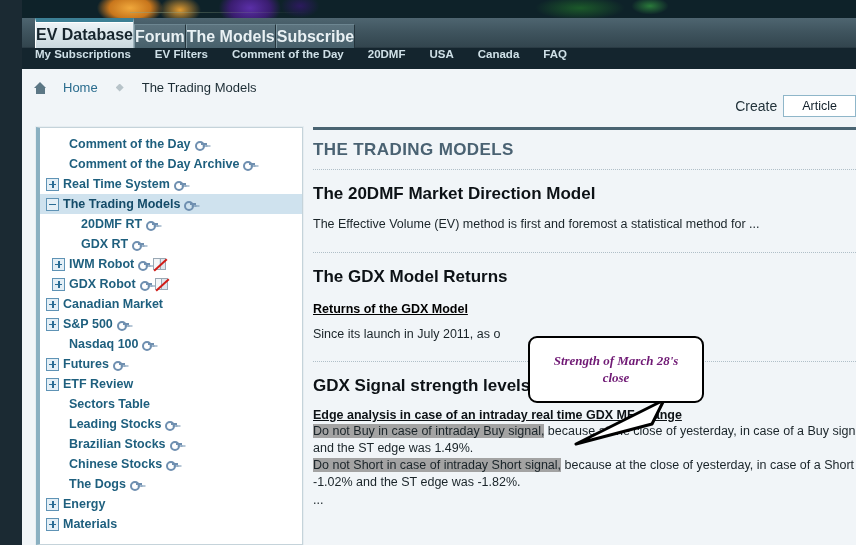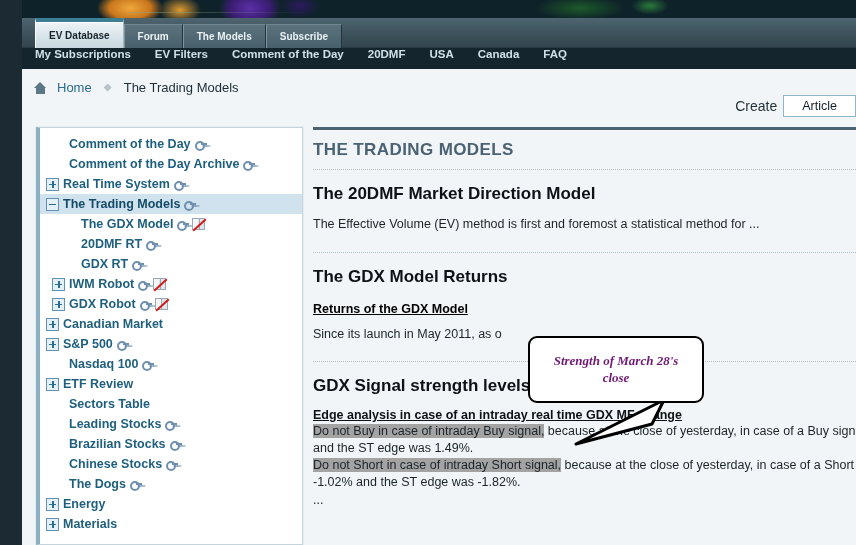--- a/index.html
+++ b/index.html
@@ -62,23 +62,23 @@
     border-bottom: 1px solid #2a3b44;
   }
   .tabs {
     position: absolute; left: 35px; top: 0;
     display: flex; align-items: flex-end; height: 30px;
   }
   .tab {
     position: relative;
     height: 24px;
     margin-top: 6px;
-    padding: 0 13px;
+    padding: 0 0;
     display: flex; align-items: center;
-    font-size: 10px; font-weight: bold;
+    font-size: 16px; font-weight: bold;
     color: #e9f1f4;
     background: linear-gradient(to bottom, #5c737e 0%, #47606b 100%);
     border-left: 1px solid #7b949e;
     border-right: 1px solid #24343c;
     border-top: 1px solid #6d8691;
     white-space: nowrap;
     cursor: pointer;
   }
   .tab.active {
     height: 30px; margin-top: 0;
@@ -106,21 +106,21 @@
     white-space: nowrap; cursor: pointer;
   }
 
   
   .breadcrumb {
     position: absolute; left: 22px; top: 69px;
     width: 834px; height: 37px;
     background: #f1f5f8;
     display: flex; align-items: center;
     padding-left: 12px;
-    gap: 10px;
+    gap: 16px;
   }
   .home-icon { width: 13px; height: 12px; position: relative; display:inline-block; }
   .home-icon::before {
     content: ""; position: absolute; left: 0; top: 0;
     border-left: 6.5px solid transparent; border-right: 6.5px solid transparent;
     border-bottom: 6px solid #5c7785;
   }
   .home-icon::after {
     content: ""; position: absolute; left: 2px; top: 6px;
     width: 9px; height: 6px; background: #5c7785;
@@ -348,58 +348,57 @@
           <span class="sb-label">Real Time System</span>
           <span class="key-icon"></span>
         </div>
         <div class="sb-row selected">
           <span class="sb-toggle"></span>
           <span class="sb-label">The Trading Models</span>
           <span class="key-icon"></span>
         </div>
         <div class="sb-row indent-1">
           <span class="sb-spacer"></span>
-          <span class="sb-label">The GDX Model</span>
+          <span class="sb-label">20DMF RT</span>
+          <span class="key-icon"></span>
+        </div>
+        <div class="sb-row indent-1">
+          <span class="sb-spacer"></span>
+          <span class="sb-label">GDX RT</span>
+          <span class="key-icon"></span>
+        </div>
+        <div class="sb-row indent-2">
+          <span class="sb-toggle plus"></span>
+          <span class="sb-label">IWM Robot</span>
           <span class="key-icon"></span>
           <span class="book-icon"></span>
         </div>
-        <div class="sb-row indent-1">
-          <span class="sb-spacer"></span>
-          <span class="sb-label">20DMF RT</span>
-          <span class="key-icon"></span>
-        </div>
-        <div class="sb-row indent-1">
-          <span class="sb-spacer"></span>
-          <span class="sb-label">GDX RT</span>
-          <span class="key-icon"></span>
-        </div>
-        <div class="sb-row indent-2">
-          <span class="sb-toggle plus"></span>
-          <span class="sb-label">IWM Robot</span>
+        <div class="sb-row indent-2">
+          <span class="sb-toggle plus"></span>
+          <span class="sb-label">GDX Robot</span>
           <span class="key-icon"></span>
           <span class="book-icon"></span>
         </div>
-        <div class="sb-row indent-2">
-          <span class="sb-toggle plus"></span>
-          <span class="sb-label">GDX Robot</span>
-          <span class="key-icon"></span>
-          <span class="book-icon"></span>
-        </div>
         <div class="sb-row">
           <span class="sb-toggle plus"></span>
           <span class="sb-label">Canadian Market</span>
         </div>
         <div class="sb-row">
           <span class="sb-toggle plus"></span>
           <span class="sb-label">S&amp;P 500</span>
           <span class="key-icon"></span>
         </div>
         <div class="sb-row indent-2">
           <span class="sb-spacer"></span>
           <span class="sb-label">Nasdaq 100</span>
+          <span class="key-icon"></span>
+        </div>
+        <div class="sb-row">
+          <span class="sb-toggle plus"></span>
+          <span class="sb-label">Futures</span>
           <span class="key-icon"></span>
         </div>
         <div class="sb-row">
           <span class="sb-toggle plus"></span>
           <span class="sb-label">ETF Review</span>
         </div>
         <div class="sb-row indent-2">
           <span class="sb-spacer"></span>
           <span class="sb-label">Sectors Table</span>
         </div>
@@ -438,21 +437,21 @@
     <div class="main-rule"></div>
     <h1 class="page-title">THE TRADING MODELS</h1>
     <div class="dotted"></div>
 
     <h2 class="sec-title">The 20DMF Market Direction Model</h2>
     <p class="body-text">The Effective Volume (EV) method is first and foremost a statistical method for ...</p>
     <div class="dotted"></div>
 
     <h2 class="sec-title">The GDX Model Returns</h2>
     <a class="sub-link">Returns of the GDX Model</a>
-    <p class="body-text">Since its launch in May 2011, as o</p>
+    <p class="body-text">Since its launch in July 2011, as o</p>
     <div class="dotted"></div>
 
     <h2 class="sec-title">GDX Signal strength levels and intraday quotes</h2>
     <div class="edge-head">Edge analysis in case of an intraday real time GDX MF change</div>
     <p class="edge-line"><span class="hl">Do not Buy in case of intraday Buy signal,</span><span> because at the close of yesterday, in case of a Buy signal</span></p>
     <p class="edge-line">and the ST edge was 1.49%.</p>
     <p class="edge-line"><span class="hl">Do not Short in case of intraday Short signal,</span><span> because at the close of yesterday, in case of a Short</span></p>
     <p class="edge-line">-1.02% and the ST edge was -1.82%.</p>
     <div class="ellipsis">...</div>
   </div>

